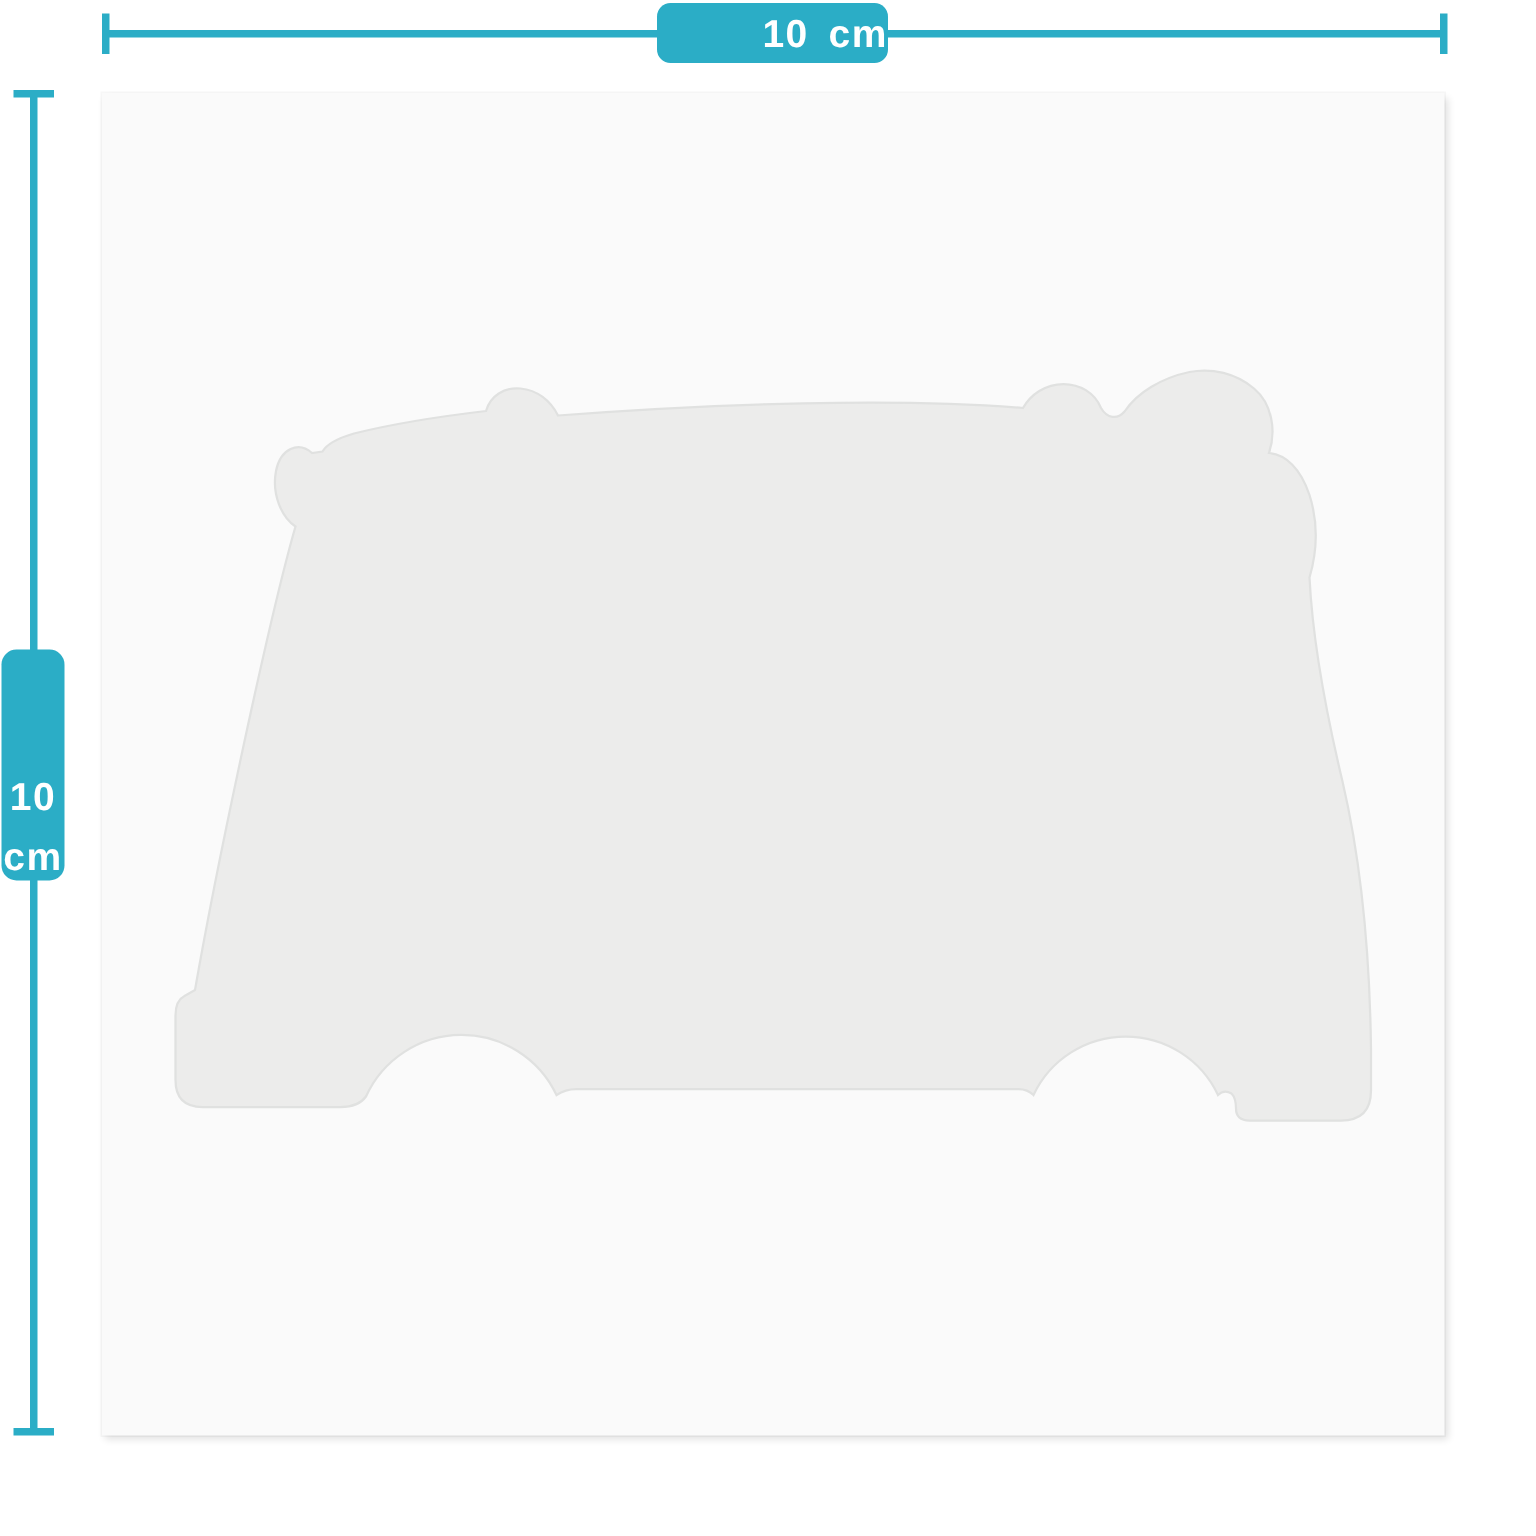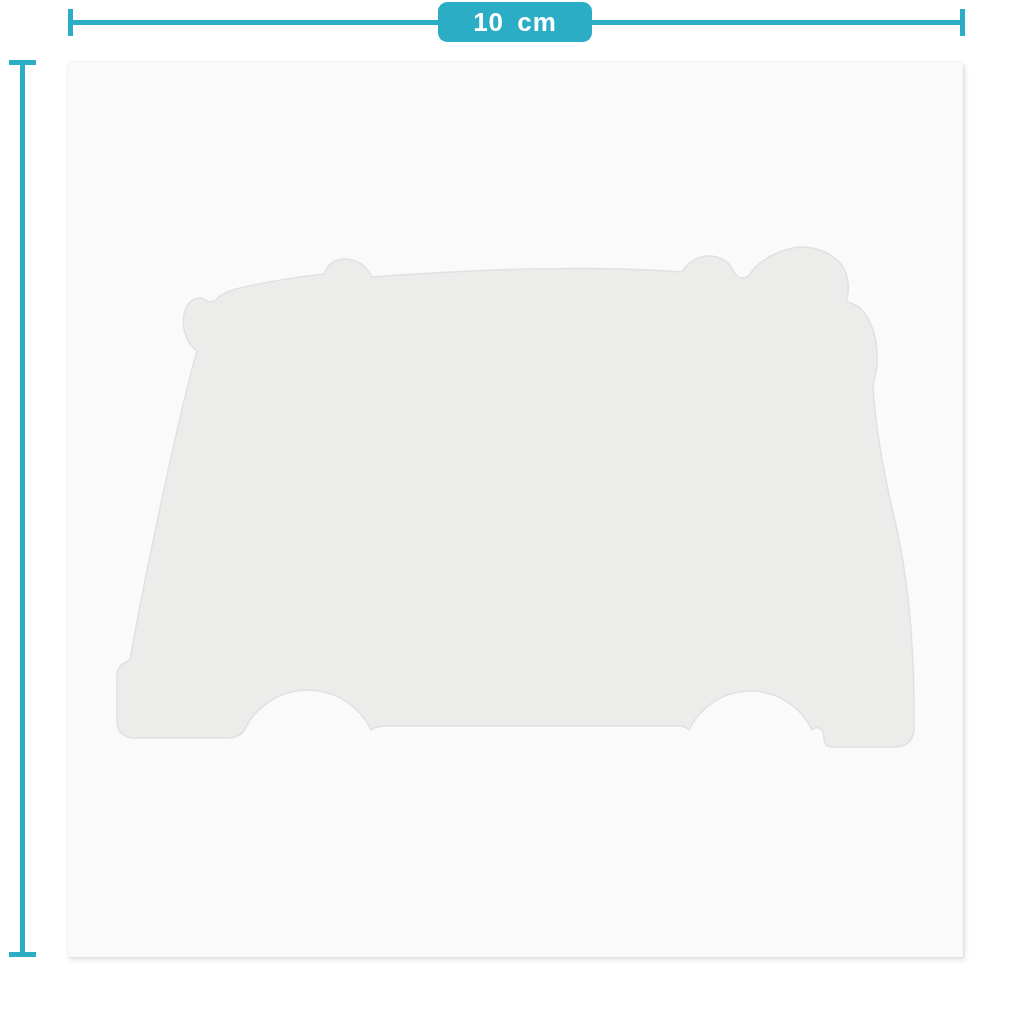--- a/index.html
+++ b/index.html
@@ -48,21 +48,21 @@
   .dim-cap-h.bottom { top: 952px; }
 
   
   .dim-label {
     position: absolute;
     background: #2BADC6;
     color: #ffffff;
     border-radius: 9px;
     display: flex;
     align-items: center;
-    justify-content: center;
+    justify-content: flex-end;
     font-weight: bold;
     font-size: 26px;
     letter-spacing: 1px;
   }
   .dim-label.horizontal {
     left: 438px; top: 2px;
     width: 154px; height: 40px;
     word-spacing: 5px;
   }
   .dim-label.vertical {
@@ -101,20 +101,24 @@
   <div class="dim-line-h"></div>
   <div class="dim-cap-v left"></div>
   <div class="dim-cap-v right"></div>
   <div class="dim-label horizontal">
     <span>10 cm</span>
   </div>
 
   <div class="dim-line-v"></div>
   <div class="dim-cap-h top"></div>
   <div class="dim-cap-h bottom"></div>
+  <div class="dim-label vertical">
+    <span>10</span>
+    <span>cm</span>
+  </div>
 
   <div class="product-canvas">
     <svg viewBox="0 0 895 895" xmlns="http://www.w3.org/2000/svg">
       <path class="van-path" d="
         M 140 240
         C 131 232 119 237 116 252
         C 113 268 120 283 129 289
         C 112 348 77 512 62 598
         L 55 602
         Q 49 605 49 615

